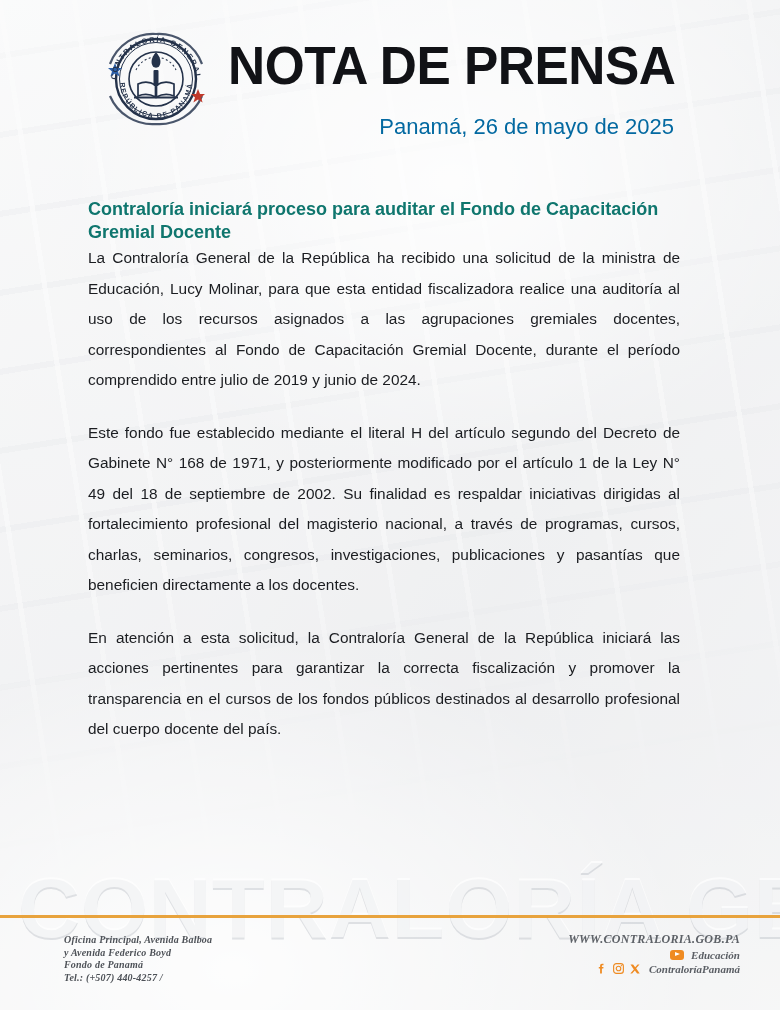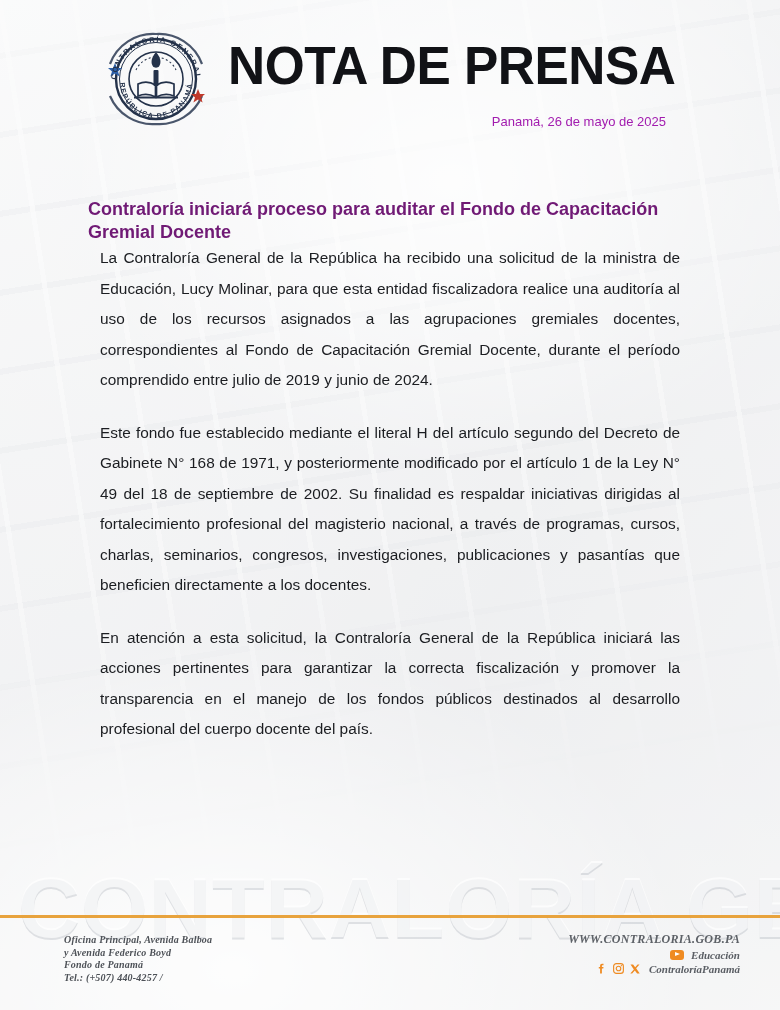--- a/index.html
+++ b/index.html
@@ -98,45 +98,45 @@
     line-height: 60px;
     font-weight: bold;
     letter-spacing: -0.5px;
     color: #111216;
     font-family: "Liberation Sans", sans-serif;
     transform: scaleX(0.97);
     transform-origin: left center;
   }
   .dateline {
     position: absolute;
-    right: 114px;
+    right: 106px;
     top: 114px;
-    font-size: 13px;
-    color: #a21caf;
+    font-size: 22px;
+    color: #0369a1;
   }
 
   
   .headline {
     position: absolute;
     left: 88px;
     top: 186px;
     width: 592px;
     font-size: 18px;
     line-height: 23px;
     font-weight: bold;
-    color: #701a75;
+    color: #0f766e;
   }
   .body {
     position: absolute;
     left: 88px;
     top: 243px;
     width: 592px;
   }
   .body p {
-    margin: 0 0 22px 12px;
+    margin: 0 0 22px 0;
     font-size: 15.4px;
     line-height: 30.5px;
     color: #1b1d21;
     text-align: justify;
     text-justify: inter-word;
   }
   .body p:last-child { margin-bottom: 0; }
 
   
   .rule {
@@ -273,21 +273,21 @@
 
     <div class="title">NOTA DE PRENSA</div>
     <div class="dateline">Panamá, 26 de mayo de 2025</div>
   </div>
 
   <h1 class="headline">Contraloría iniciará proceso para auditar el Fondo de Capacitación Gremial Docente</h1>
 
   <div class="body">
     <p>La Contraloría General de la República ha recibido una solicitud de la ministra de Educación, Lucy Molinar, para que esta entidad fiscalizadora realice una auditoría al uso de los recursos asignados a las agrupaciones gremiales docentes, correspondientes al Fondo de Capacitación Gremial Docente, durante el período comprendido entre julio de 2019 y junio de 2024.</p>
     <p>Este fondo fue establecido mediante el literal H del artículo segundo del Decreto de Gabinete N° 168 de 1971, y posteriormente modificado por el artículo 1 de la Ley N° 49 del 18 de septiembre de 2002. Su finalidad es respaldar iniciativas dirigidas al fortalecimiento profesional del magisterio nacional, a través de programas, cursos, charlas, seminarios, congresos, investigaciones, publicaciones y pasantías que beneficien directamente a los docentes.</p>
-    <p>En atención a esta solicitud, la Contraloría General de la República iniciará las acciones pertinentes para garantizar la correcta fiscalización y promover la transparencia en el manejo de los fondos públicos destinados al desarrollo profesional del cuerpo docente del país.</p>
+    <p>En atención a esta solicitud, la Contraloría General de la República iniciará las acciones pertinentes para garantizar la correcta fiscalización y promover la transparencia en el cursos de los fondos públicos destinados al desarrollo profesional del cuerpo docente del país.</p>
   </div>
 
   <div class="rule"></div>
 
   <div class="footer-left">
     <div>Oficina Principal, Avenida Balboa</div>
     <div>y Avenida Federico Boyd</div>
     <div>Fondo de Panamá</div>
     <div>Tel.: (+507) 440-4257 /</div>
   </div>

